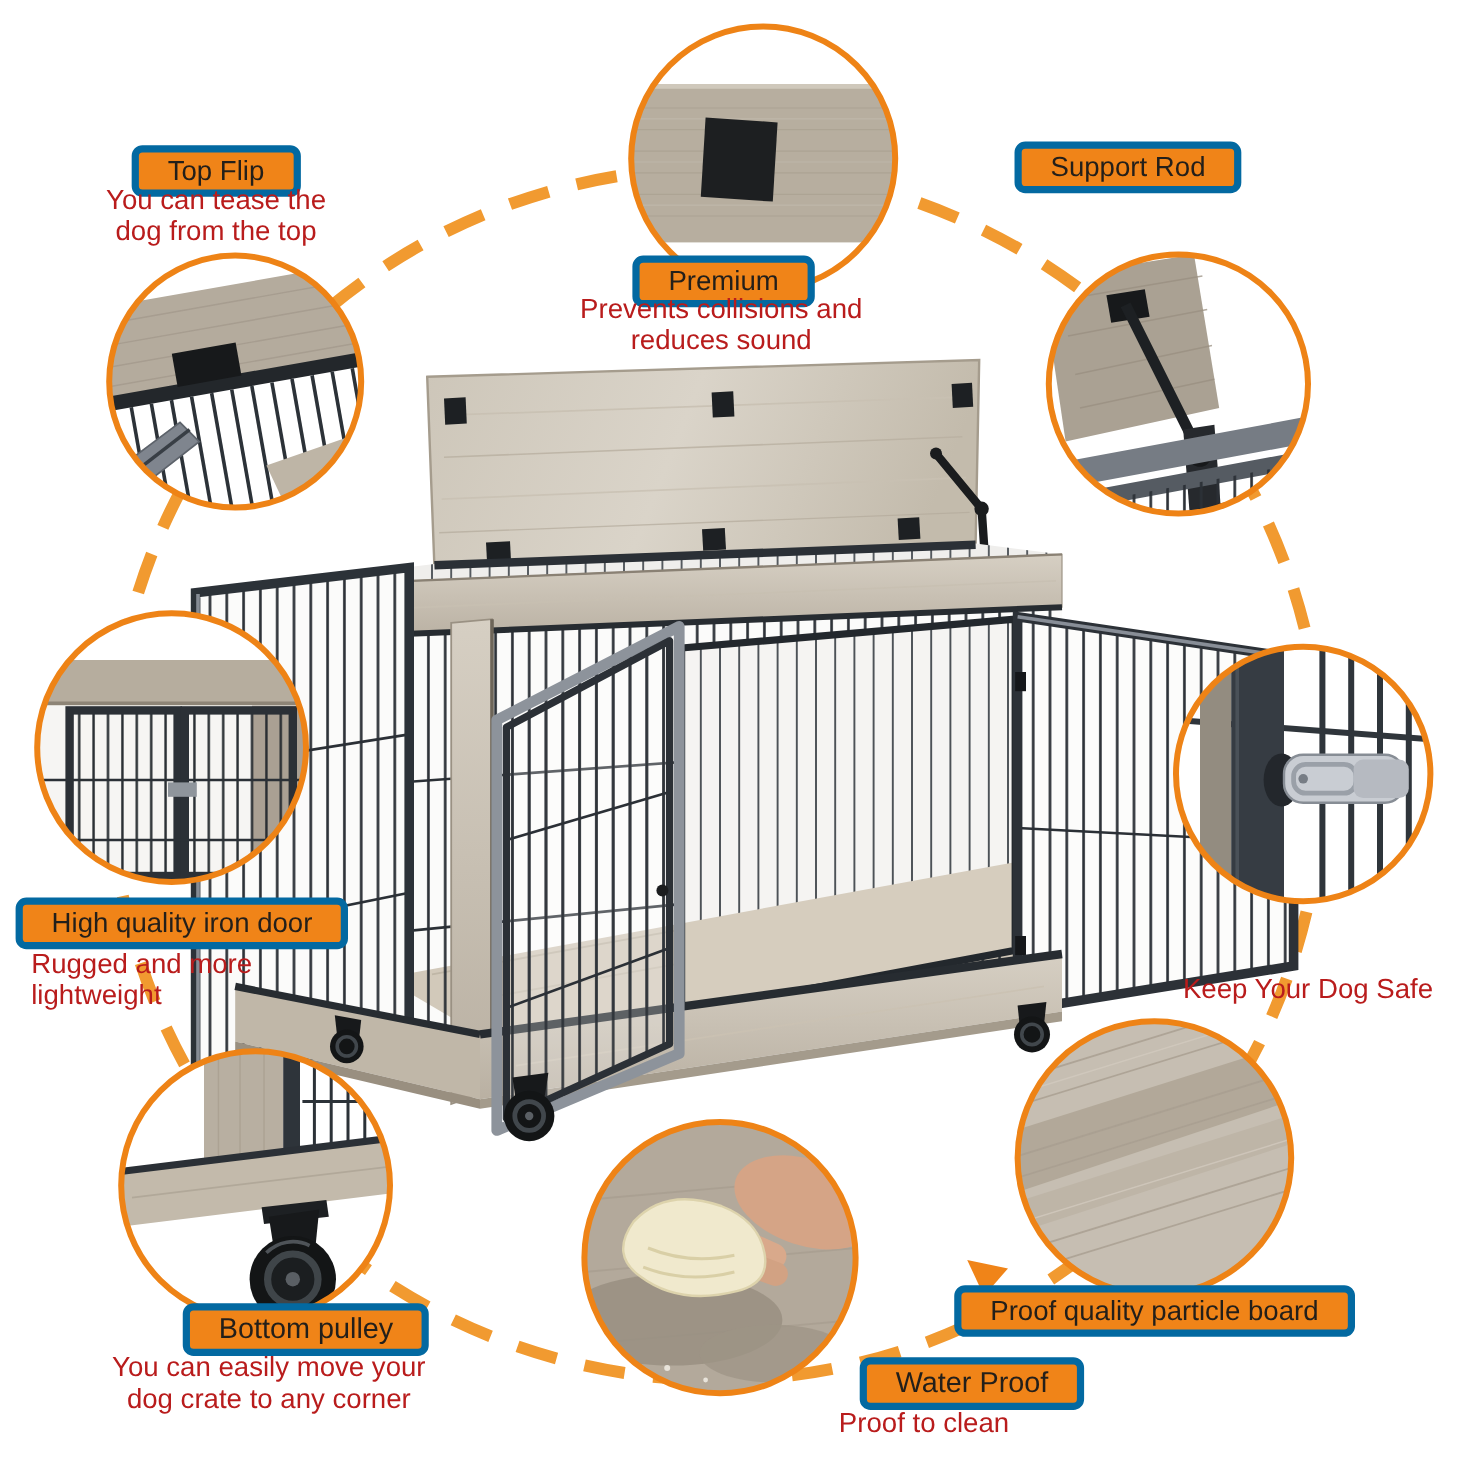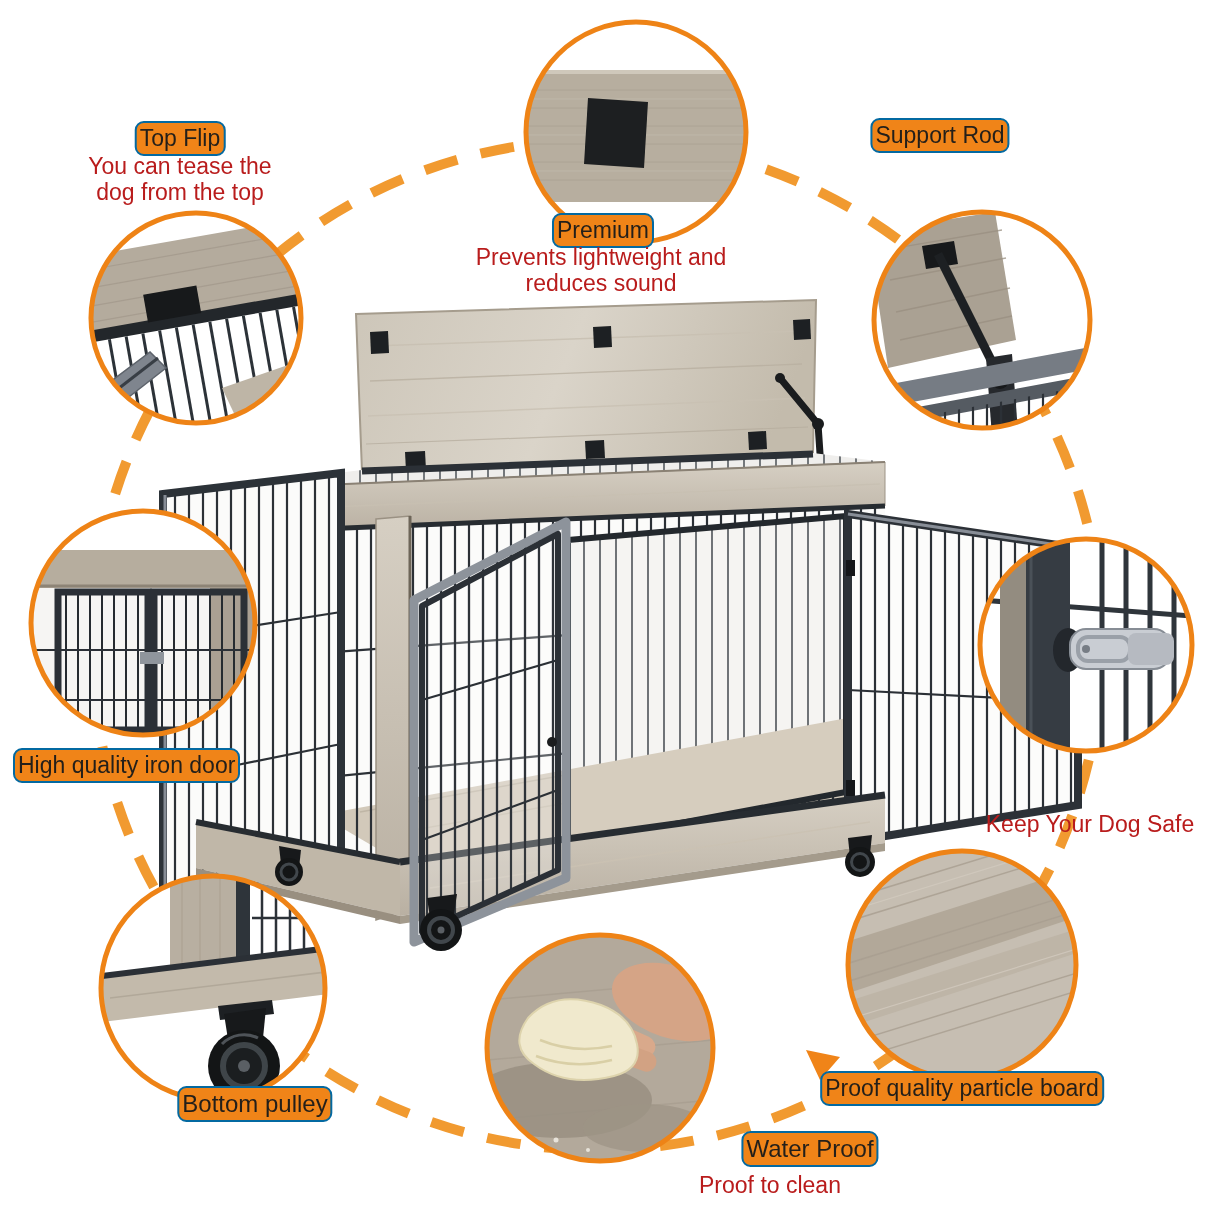--- a/index.html
+++ b/index.html
@@ -2,22 +2,22 @@
 <html><head>
 <meta charset="utf-8">
 <style>
   html,body{margin:0;padding:0;background:#ffffff;}
   .stage{
     position:relative;width:1214px;height:1214px;overflow:hidden;background:#ffffff;
     font-family:"Liberation Sans",sans-serif;
   }
   .stage svg{position:absolute;left:0;top:0;}
   .badge{
-    position:absolute;background:#f08418;border:2px solid #0369a1;border-radius:9px;
-    color:#231f1a;font-size:23px;line-height:1.08;padding:3px 3px;white-space:nowrap;
+    position:absolute;background:#f08418;border:6px solid #0369a1;border-radius:9px;
+    color:#231f1a;font-size:23px;line-height:1.08;padding:3px 24px;white-space:nowrap;
     transform:translateX(-50%);z-index:5;
   }
   .badge--left{transform:none;}
   .badge--big{font-size:24px;margin-left:41px;}
   .desc{
     position:absolute;color:#b91c1c;font-size:23px;line-height:1.12;text-align:center;
     transform:translateX(-50%);z-index:5;
   }
   .desc--left{transform:none;text-align:left;}
   .b0{left:180px;top:121px;}
@@ -379,27 +379,29 @@
     <circle cx="962" cy="965" r="114" fill="none" stroke="#ee8316" stroke-width="5"></circle>
   </g>
 
   <polygon points="806,1050 840,1057 820,1080" fill="#f08418"></polygon>
 </svg>
 
   <div class="badge b0">Top Flip</div>
   <div class="desc d0">You can tease the dog from the top</div>
 
   <div class="badge b1">Premium</div>
-  <div class="desc d1">Prevents lightweight and reduces sound</div>
+  <div class="desc d1">Prevents collisions and reduces sound</div>
 
   <div class="badge b2">Support Rod</div>
 
   <div class="badge badge--left b3">High quality iron door</div>
+  <div class="desc desc--left d3">Rugged and more lightweight</div>
 
   <div class="desc d4">Keep Your Dog Safe</div>
 
   <div class="badge badge--big b5">Bottom pulley</div>
+  <div class="desc d5">You can easily move your dog crate to any corner</div>
 
   <div class="badge badge--big b6">Water Proof</div>
   <div class="desc d6">Proof to clean</div>
 
   <div class="badge b7">Proof quality particle board</div>
 </div>
 
 </body></html>

